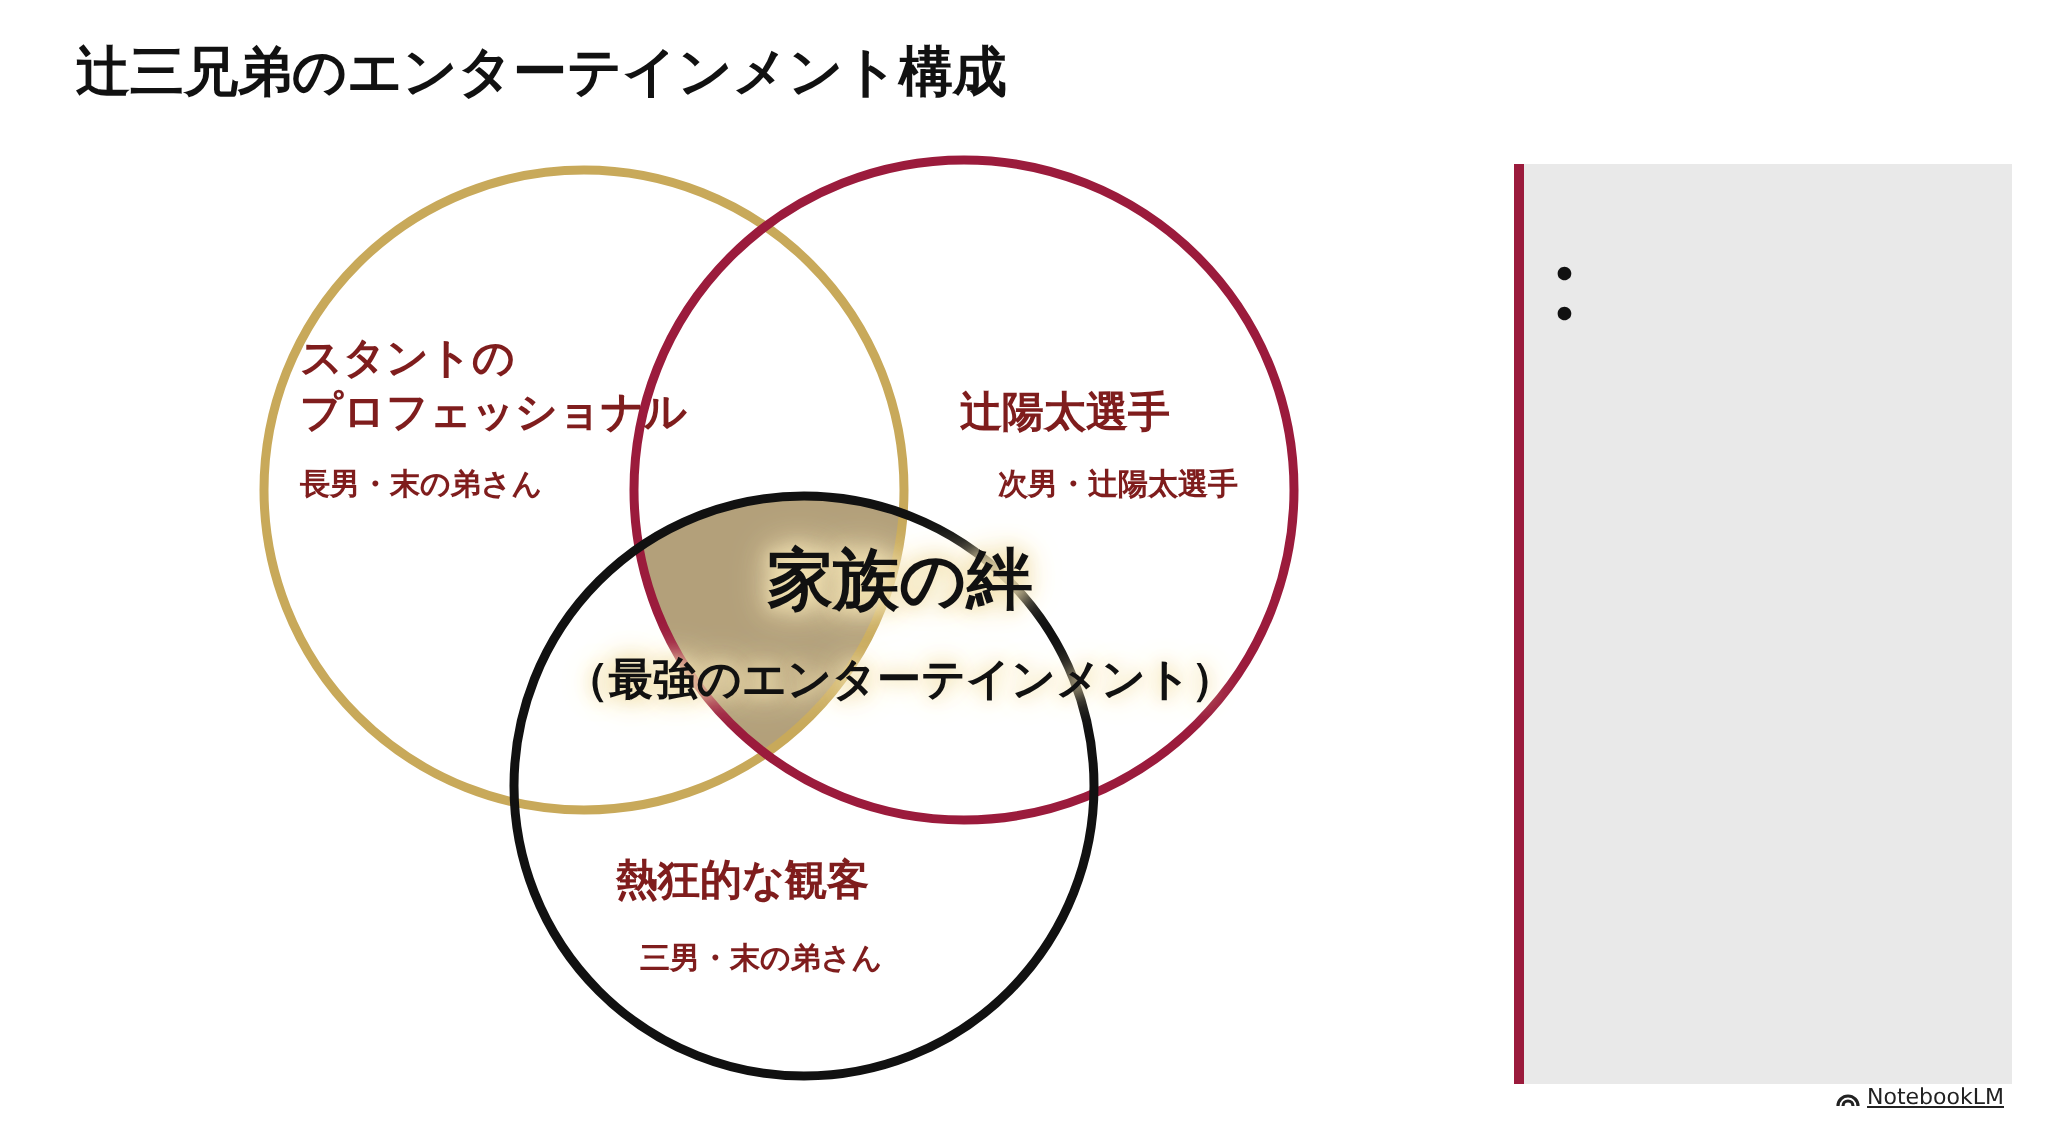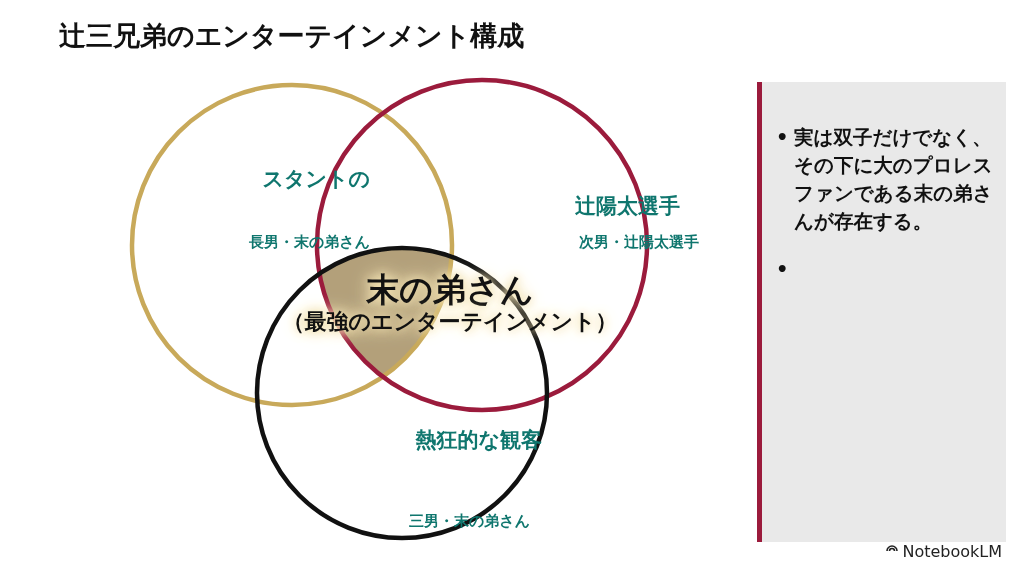--- a/index.html
+++ b/index.html
@@ -7,51 +7,50 @@
       width: 1024px; height: 563px; overflow: hidden;
       background: #ffffff;
       font-family: "DejaVu Sans", "Liberation Sans", sans-serif;
       position: relative;
       color: #111;
     }
     .title {
       position: absolute; left: 38px; top: 18px;
       font-size: 27px; font-weight: bold; letter-spacing: 0px;
       color: #111;
-      margin-left: 21px;
     }
     .venn { position: absolute; left: 0; top: 0; width: 740px; height: 563px; }
-    .label { position: absolute; text-align: right; font-weight: bold; color: #0f766e; white-space: nowrap; }
+    .label { position: absolute; text-align: left; font-weight: bold; color: #7f1d1d; white-space: nowrap; }
     .lbl-main { font-size: 21px; line-height: 27px; }
     .lbl-sub { font-size: 15px; }
     .center-title {
       position: absolute; left: 250px; top: 268px; width: 400px; text-align: center;
       font-size: 33px; font-weight: bold; color: #111;
       text-shadow: 0 0 8px #f3e2b0, 0 0 14px #f3e2b0, 0 0 20px #f7ecc8;
     }
     .center-sub {
-      position: absolute; left: 225px; top: 307px; width: 450px; text-align: center;
+      position: absolute; left: 225px; top: 325px; width: 450px; text-align: center;
       font-size: 22px; font-weight: bold; color: #111;
       text-shadow: 0 0 8px #f3e2b0, 0 0 14px #f3e2b0, 0 0 20px #f7ecc8;
     }
     .panel {
       position: absolute; left: 757px; top: 82px; width: 249px; height: 460px;
       background: #e9e9e9;
       border-left: 5px solid #9b1b3c;
       box-sizing: border-box;
     }
     .bullets { list-style: none; margin: 0; padding: 0; position: absolute; left: 14px; top: 42px; width: 228px; }
     .bullets li {
       position: relative; padding-left: 18px; margin-bottom: 20px;
       font-size: 19.5px; font-weight: bold; line-height: 28px; color: #111;
     }
     .bullets li .dot { position: absolute; left: 0; top: 0; }
     .brand {
-      position: absolute; right: 22px; top: 542px; font-size: 16px; color: #222;
-      display: flex; align-items: flex-start; gap: 4px;
+      position: absolute; right: 22px; top: 542px; font-size: 11px; color: #222;
+      display: flex; align-items: center; gap: 4px; text-decoration: underline;
     }
     .brand svg { width: 12px; height: 10px; }
   </style>
 </head>
 <body>
 
 <div class="title">辻三兄弟のエンターテインメント構成</div>
 
 <svg class="venn" viewBox="0 0 740 563" xmlns="http://www.w3.org/2000/svg">
   <defs>
@@ -68,41 +67,41 @@
       <circle cx="402" cy="393" r="145" fill="#b3a07a"></circle>
     </g>
   </g>
   <circle cx="292" cy="245" r="160" fill="none" stroke="#c8a95a" stroke-width="4.5"></circle>
   <circle cx="482" cy="245" r="165" fill="none" stroke="#9b1b3c" stroke-width="4.5"></circle>
   <circle cx="402" cy="393" r="145" fill="none" stroke="#111111" stroke-width="4.5"></circle>
 </svg>
 
 <div class="label lbl-main" style="left:150px; top:166px; width:220px;">
   <div>スタントの</div>
+  <div>プロフェッショナル</div>
 </div>
 <div class="label lbl-sub" style="left:150px; top:233px; width:220px;">長男・末の弟さん</div>
 
 <div class="label lbl-main" style="left:480px; top:193px; width:200px;">
   <div>辻陽太選手</div>
 </div>
 <div class="label lbl-sub" style="left:499px; top:233px; width:200px;">次男・辻陽太選手</div>
 
-<div class="center-title">末の弟さん</div>
+<div class="center-title">家族の絆</div>
 <div class="center-sub">（最強のエンターテインメント）</div>
 
-<div class="label lbl-main" style="left:332px; top:427px; width:210px;">
+<div class="label lbl-main" style="left:308px; top:427px; width:210px;">
   <div>熱狂的な観客</div>
 </div>
-<div class="label lbl-sub" style="left:320px; top:470px; width:210px;margin-top:42px;">三男・末の弟さん</div>
+<div class="label lbl-sub" style="left:320px; top:470px; width:210px;">三男・末の弟さん</div>
 
 <div class="panel">
   <ul class="bullets">
     <li>
       <span class="dot">•</span>
-      <span>実は双子だけでなく、その下に大のプロレスファンである末の弟さんが存在する。</span>
     </li>
     <li>
       <span class="dot">•</span>
     </li>
   </ul>
 </div>
 
 <div class="brand">
   <svg viewBox="0 0 12 10" xmlns="http://www.w3.org/2000/svg">
     <path d="M1 9 A5 5 0 0 1 11 9" fill="none" stroke="#222" stroke-width="1.6"></path>

